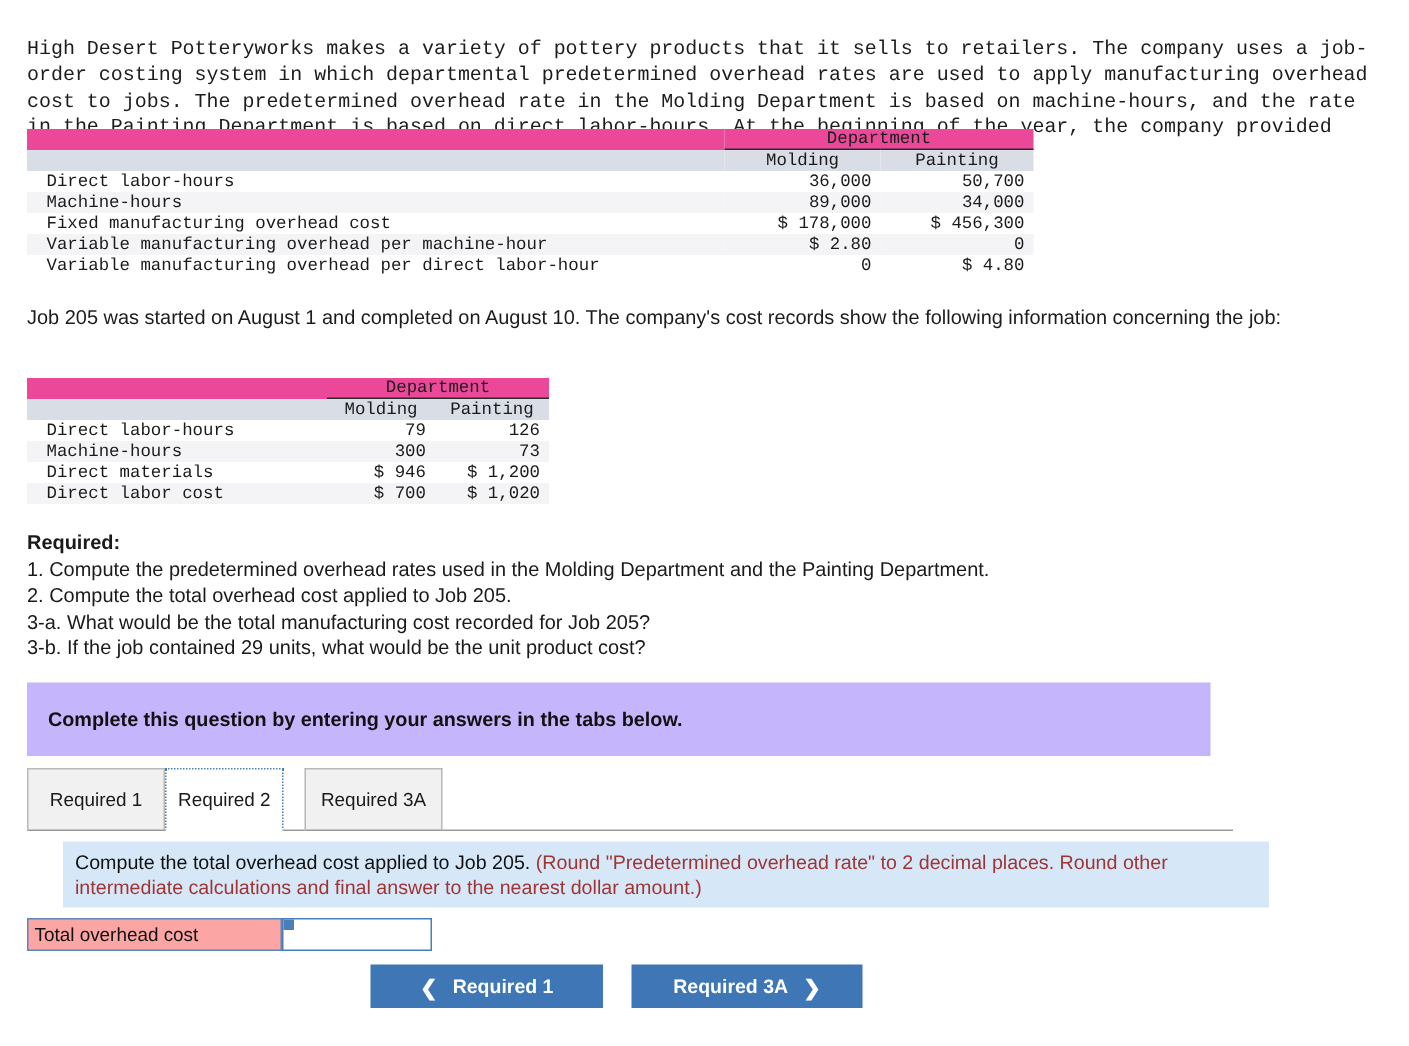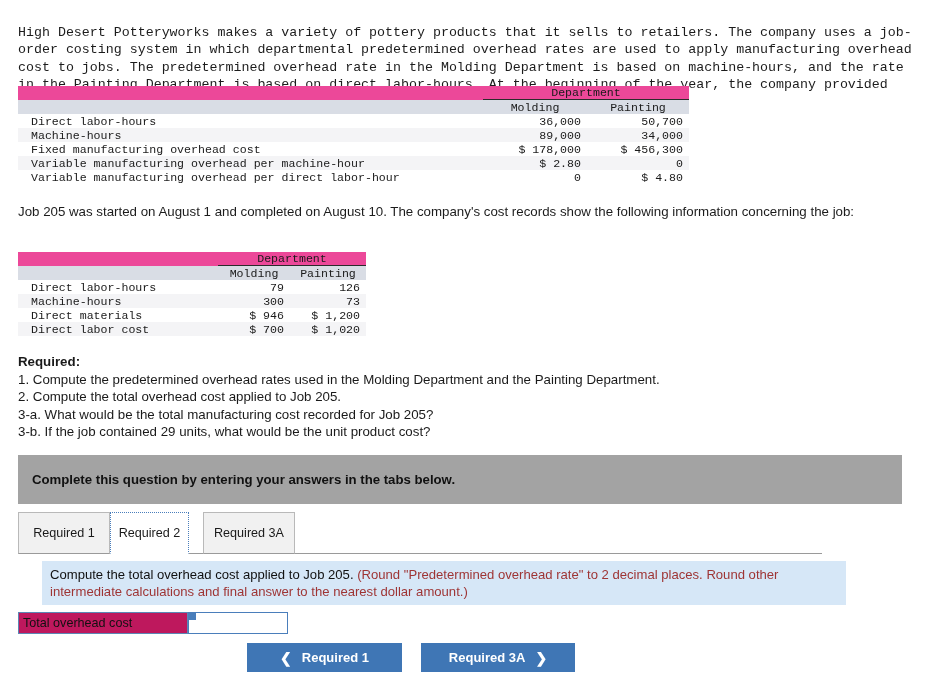--- a/index.html
+++ b/index.html
@@ -77,23 +77,23 @@
     line-height: 17.6px;
     font-size: 13.3px;
   }
   #required-block .req-title { font-weight: bold; }
 
   
   #complete-banner {
     position: absolute;
     left: 18px;
     top: 455px;
-    width: 884px;
+    width: 789px;
     height: 49px;
-    background: #a3a3a3;
+    background: #c4b5fd;
     display: flex;
     align-items: center;
   }
   #complete-banner .banner-text {
     font-weight: bold;
     font-size: 13.2px;
     padding-left: 14px;
     color: #111;
   }
 
@@ -150,21 +150,21 @@
   #answer-row {
     position: absolute;
     left: 18px;
     top: 612px;
     display: flex;
     align-items: stretch;
     height: 22px;
   }
   #answer-label-cell {
     width: 170px;
-    background: #be185d;
+    background: #fca5a5;
     border: 1px solid #5b87b5;
     box-sizing: border-box;
     display: flex;
     align-items: center;
     padding-left: 4px;
     font-size: 12.6px;
     color: #111;
   }
   #answer-input-wrap {
     position: relative;

